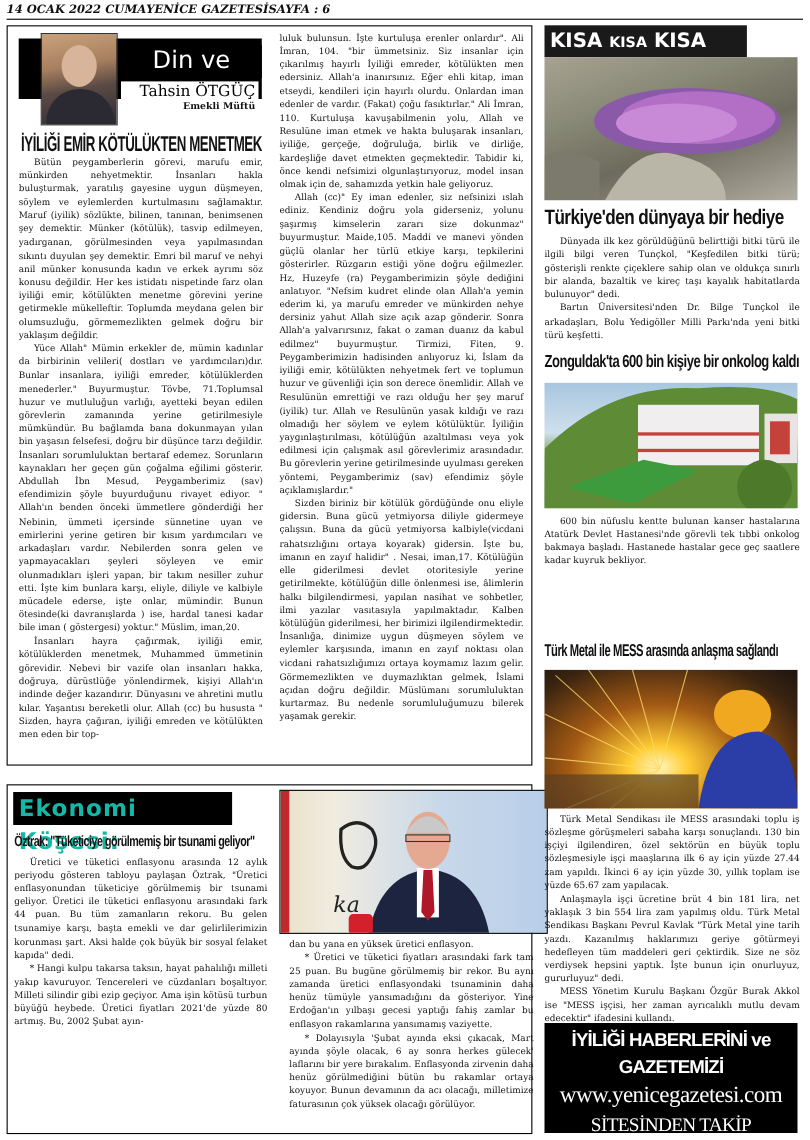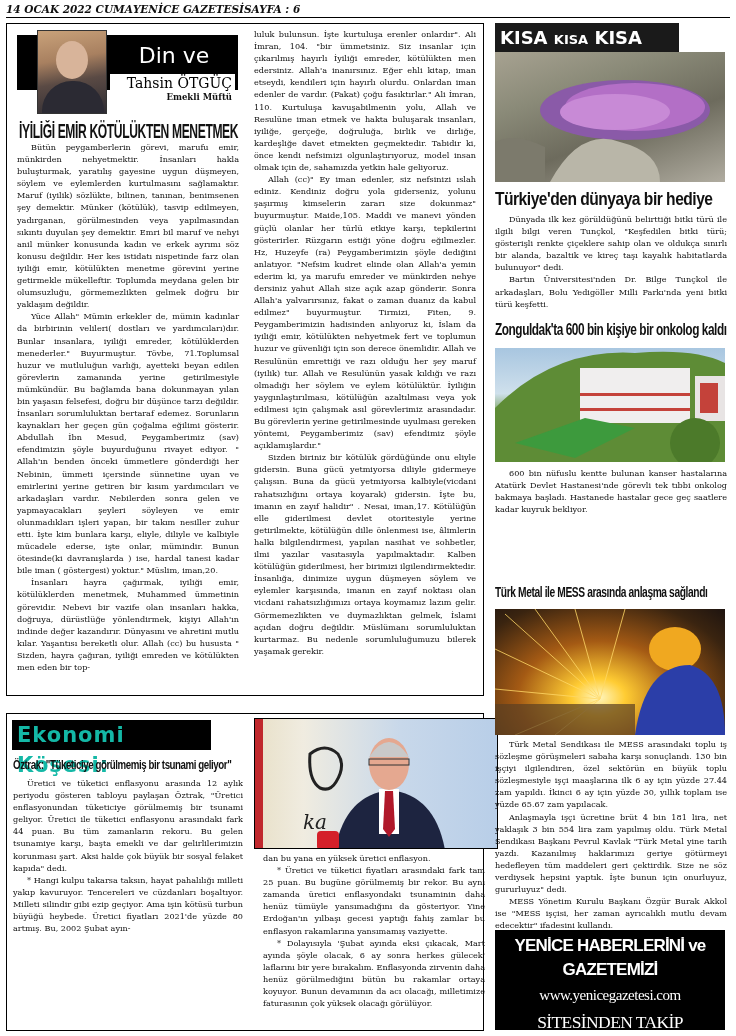--- a/index.html
+++ b/index.html
@@ -34,21 +34,21 @@
 .kisa{position:absolute;left:495px;top:23px;width:184px;height:29px;background:#1a1a1a;color:#fff;font-family:"DejaVu Sans",sans-serif;font-weight:bold;font-size:18px;line-height:29px;padding-left:5px;}
 .kisa small{font-size:13px;}
 .photo{position:absolute;overflow:hidden;}
 #flower{left:495px;top:52px;width:230px;height:130px;background:linear-gradient(160deg,#a7a291 0%,#8a8a78 30%,#6d6b5d 60%,#b0aca0 100%);}
 .rhead{position:absolute;left:495px;width:232px;white-space:nowrap;}
 .rtxt{position:absolute;left:495px;width:232px;}
 #hosp{left:495px;top:348px;width:230px;height:114px;background:linear-gradient(180deg,#a8c6e0 0%,#cfe0ec 40%,#6f9a48 60%,#3d6b2a 100%);}
 #metal{left:495px;top:609px;width:230px;height:126px;background:radial-gradient(ellipse at 45% 70%,#fff6c0 0%,#ffcc33 15%,#a45a14 45%,#3a2410 80%,#1e1410 100%);}
 .ad{position:absolute;left:495px;top:930px;width:230px;height:100px;background:#000;color:#fff;text-align:center;}
 .ad1{font-family:"Liberation Sans",sans-serif;font-weight:bold;font-size:17px;line-height:24px;margin-top:4px;letter-spacing:-0.8px;}
-.ad2{font-family:"Liberation Serif",serif;font-size:15px;line-height:26px;letter-spacing:-0.5px;}
+.ad2{font-family:"Liberation Serif",serif;font-size:21px;line-height:26px;letter-spacing:-0.5px;}
 .ad3{font-family:"Liberation Serif",serif;font-size:17.5px;line-height:28px;letter-spacing:-0.6px;}
 </style>
 </head>
 <body>
 
 <div class="hdr">
   <span>14 OCAK 2022 CUMA</span>
   <span>YENİCE GAZETESİ</span>
   <span>SAYFA : 6</span>
 </div>
@@ -163,16 +163,16 @@
     <rect x="0" y="95" width="140" height="31" fill="#5a3e22" opacity="0.7"></rect>
   </svg>
 </div>
 <div class="rtxt txt" style="top:738px;">
   <p>Türk Metal Sendikası ile MESS arasındaki toplu iş sözleşme görüşmeleri sabaha karşı sonuçlandı. 130 bin işçiyi ilgilendiren, özel sektörün en büyük toplu sözleşmesiyle işçi maaşlarına ilk 6 ay için yüzde 27.44 zam yapıldı. İkinci 6 ay için yüzde 30, yıllık toplam ise yüzde 65.67 zam yapılacak.</p>
   <p>Anlaşmayla işçi ücretine brüt 4 bin 181 lira, net yaklaşık 3 bin 554 lira zam yapılmış oldu. Türk Metal Sendikası Başkanı Pevrul Kavlak "Türk Metal yine tarih yazdı. Kazanılmış haklarımızı geriye götürmeyi hedefleyen tüm maddeleri geri çektirdik. Size ne söz verdiysek hepsini yaptık. İşte bunun için onurluyuz, gururluyuz" dedi.</p>
   <p>MESS Yönetim Kurulu Başkanı Özgür Burak Akkol ise "MESS işçisi, her zaman ayrıcalıklı mutlu devam edecektir" ifadesini kullandı.</p>
 </div>
 
 <div class="ad">
-  <div class="ad1">YENİCE HABERLERİNİ ve GAZETEMİZİ</div>
+  <div class="ad1">İYİLİĞİ HABERLERİNİ ve GAZETEMİZİ</div>
   <div class="ad2">www.yenicegazetesi.com</div>
   <div class="ad3">SİTESİNDEN TAKİP EDEBİLİRSİNİZ...</div>
 </div>
 
 </body></html>

